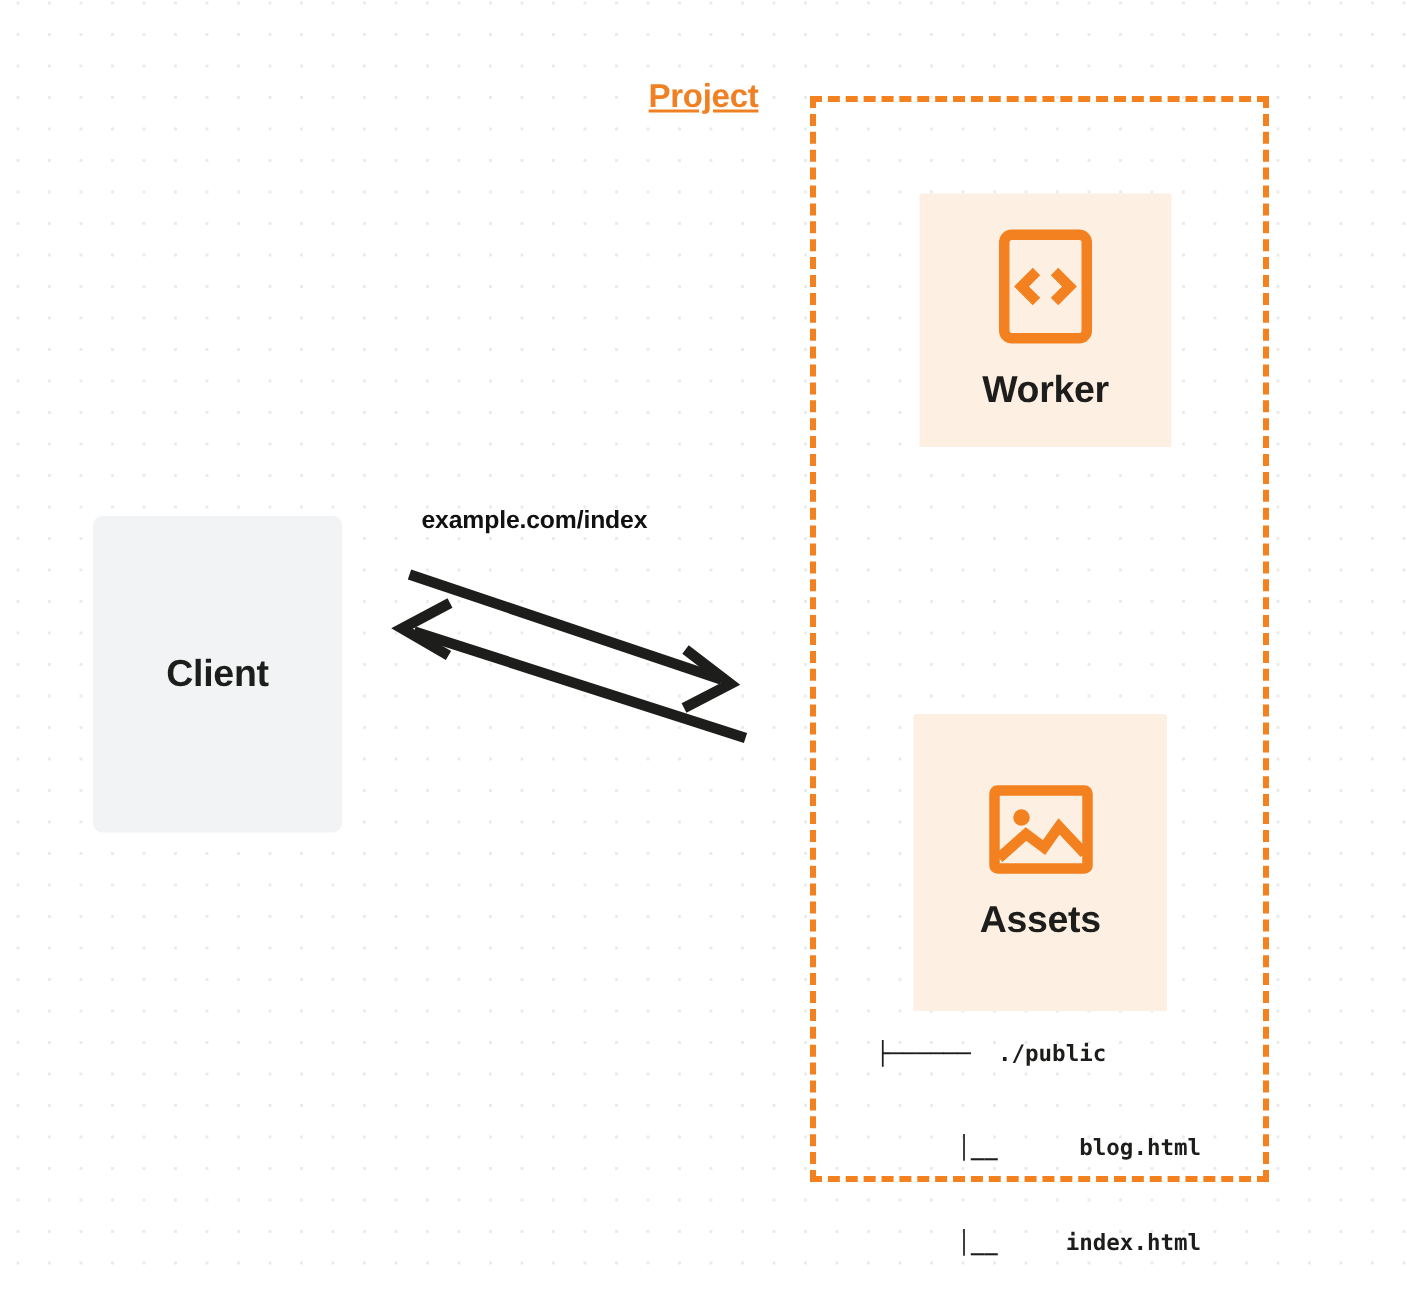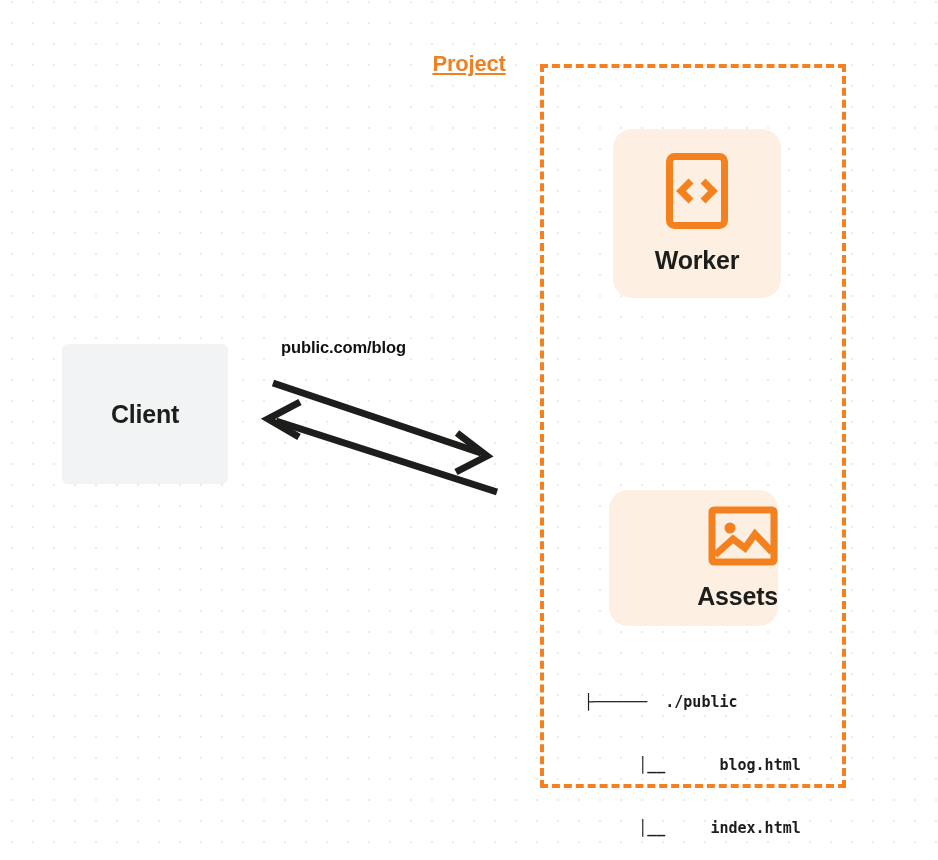--- a/index.html
+++ b/index.html
@@ -26,21 +26,21 @@
     background-size: 21px 21px;
     background-position: 11px 1px;
   }
 
   
   #client-node {
     position: absolute;
     left: 62px;
     top: 344px;
     width: 166px;
-    height: 140px;
+    height: 211px;
     background: #f1f3f4;
     border-radius: 6px;
     display: flex;
     align-items: center;
     justify-content: center;
   }
   #client-node .node-label {
     font-size: 25px;
     font-weight: 700;
     color: #1d1d1b;
@@ -92,38 +92,37 @@
     color: #ef8124;
     letter-spacing: -0.2px;
     white-space: nowrap;
     text-decoration: underline;
   }
 
   
   .service-card {
     position: absolute;
     background: #fdf0e3;
-    border-radius: 19px;
+    border-radius: 1px;
     display: flex;
     flex-direction: column;
     align-items: center;
     justify-content: center;
   }
   #worker-card {
     left: 613px;
     top: 129px;
     width: 168px;
     height: 169px;
   }
   #assets-card {
     left: 609px;
-    top: 490px;
+    top: 476px;
     width: 169px;
-    height: 136px;
-    align-items: flex-end;
+    height: 198px;
   }
   .service-card .card-icon {
     line-height: 0;
     margin-bottom: 16px;
   }
   .service-card .card-label {
     font-size: 25px;
     font-weight: 700;
     color: #1d1d1b;
     letter-spacing: -0.2px;
@@ -147,21 +146,21 @@
 </style>
 </head>
 <body>
 
 <div id="canvas">
 
   <div id="client-node">
     <span class="node-label">Client</span>
   </div>
 
-  <div id="request-label">public.com/blog</div>
+  <div id="request-label">example.com/index</div>
 
   <svg id="arrows-svg" viewBox="0 0 938 860" xmlns="http://www.w3.org/2000/svg">
 
     <g>
       <line x1="273" y1="383" x2="481" y2="453" stroke="#1d1d1b" stroke-width="7" stroke-linecap="butt"></line>
       <polyline points="457,433 487,456 456,472" fill="none" stroke="#1d1d1b" stroke-width="7" stroke-linecap="butt" stroke-linejoin="miter"></polyline>
     </g>
 
     <g>
       <line x1="497" y1="492" x2="276" y2="421" stroke="#1d1d1b" stroke-width="7" stroke-linecap="butt"></line>

